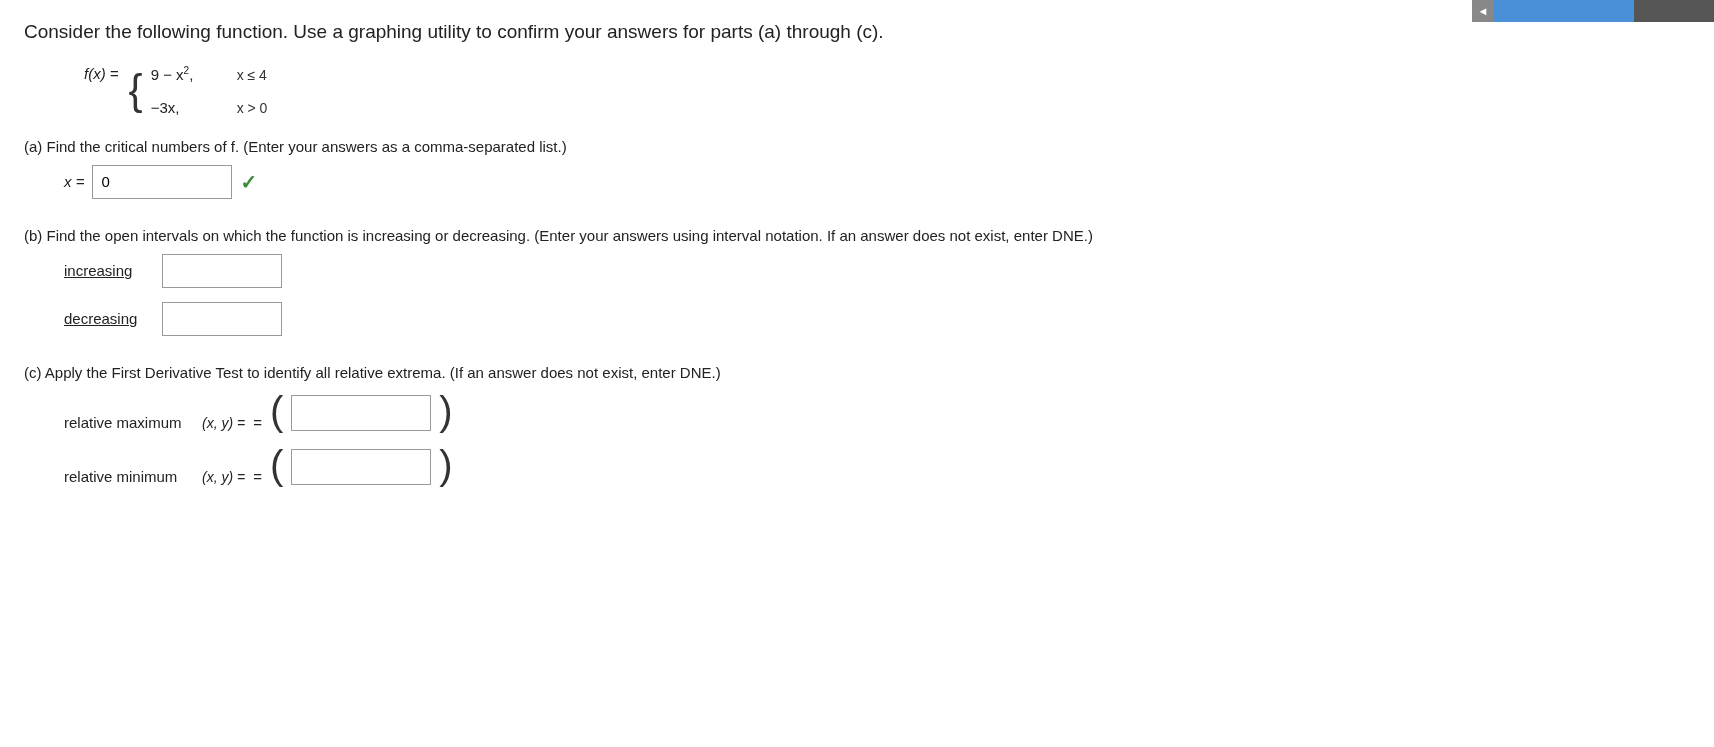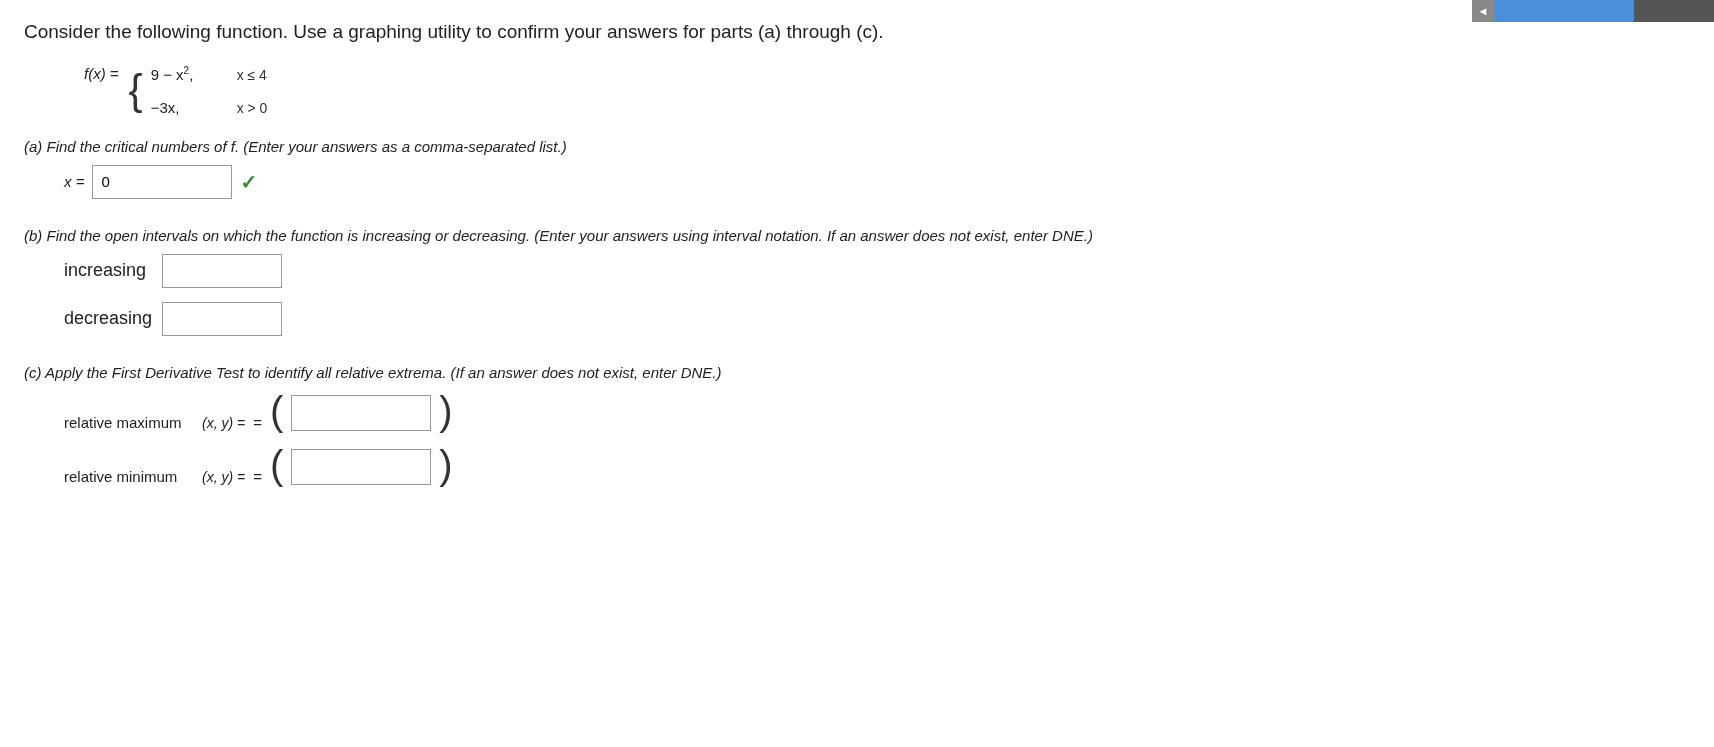--- a/index.html
+++ b/index.html
@@ -99,21 +99,20 @@
       font-size: 10px;
     }
 
     .section {
       margin-bottom: 28px;
     }
 
     .question-label {
       font-size: 15px;
       margin-bottom: 10px;
-      font-style: italic;
     }
 
     .answer-row {
       display: flex;
       align-items: center;
       gap: 8px;
       margin-left: 40px;
       margin-bottom: 14px;
     }
 
@@ -146,22 +145,23 @@
       height: 36px;
     }
 
     .checkmark {
       color: #3a8c3a;
       font-size: 20px;
       font-weight: bold;
     }
 
     .row-label {
-      font-size: 18px;
+      font-size: 15px;
       min-width: 90px;
+      text-decoration: underline;
     }
 
     .paren-large {
       font-size: 40px;
       line-height: 1;
       font-weight: 100;
       color: #333;
     }
 
     .eq-sign {

